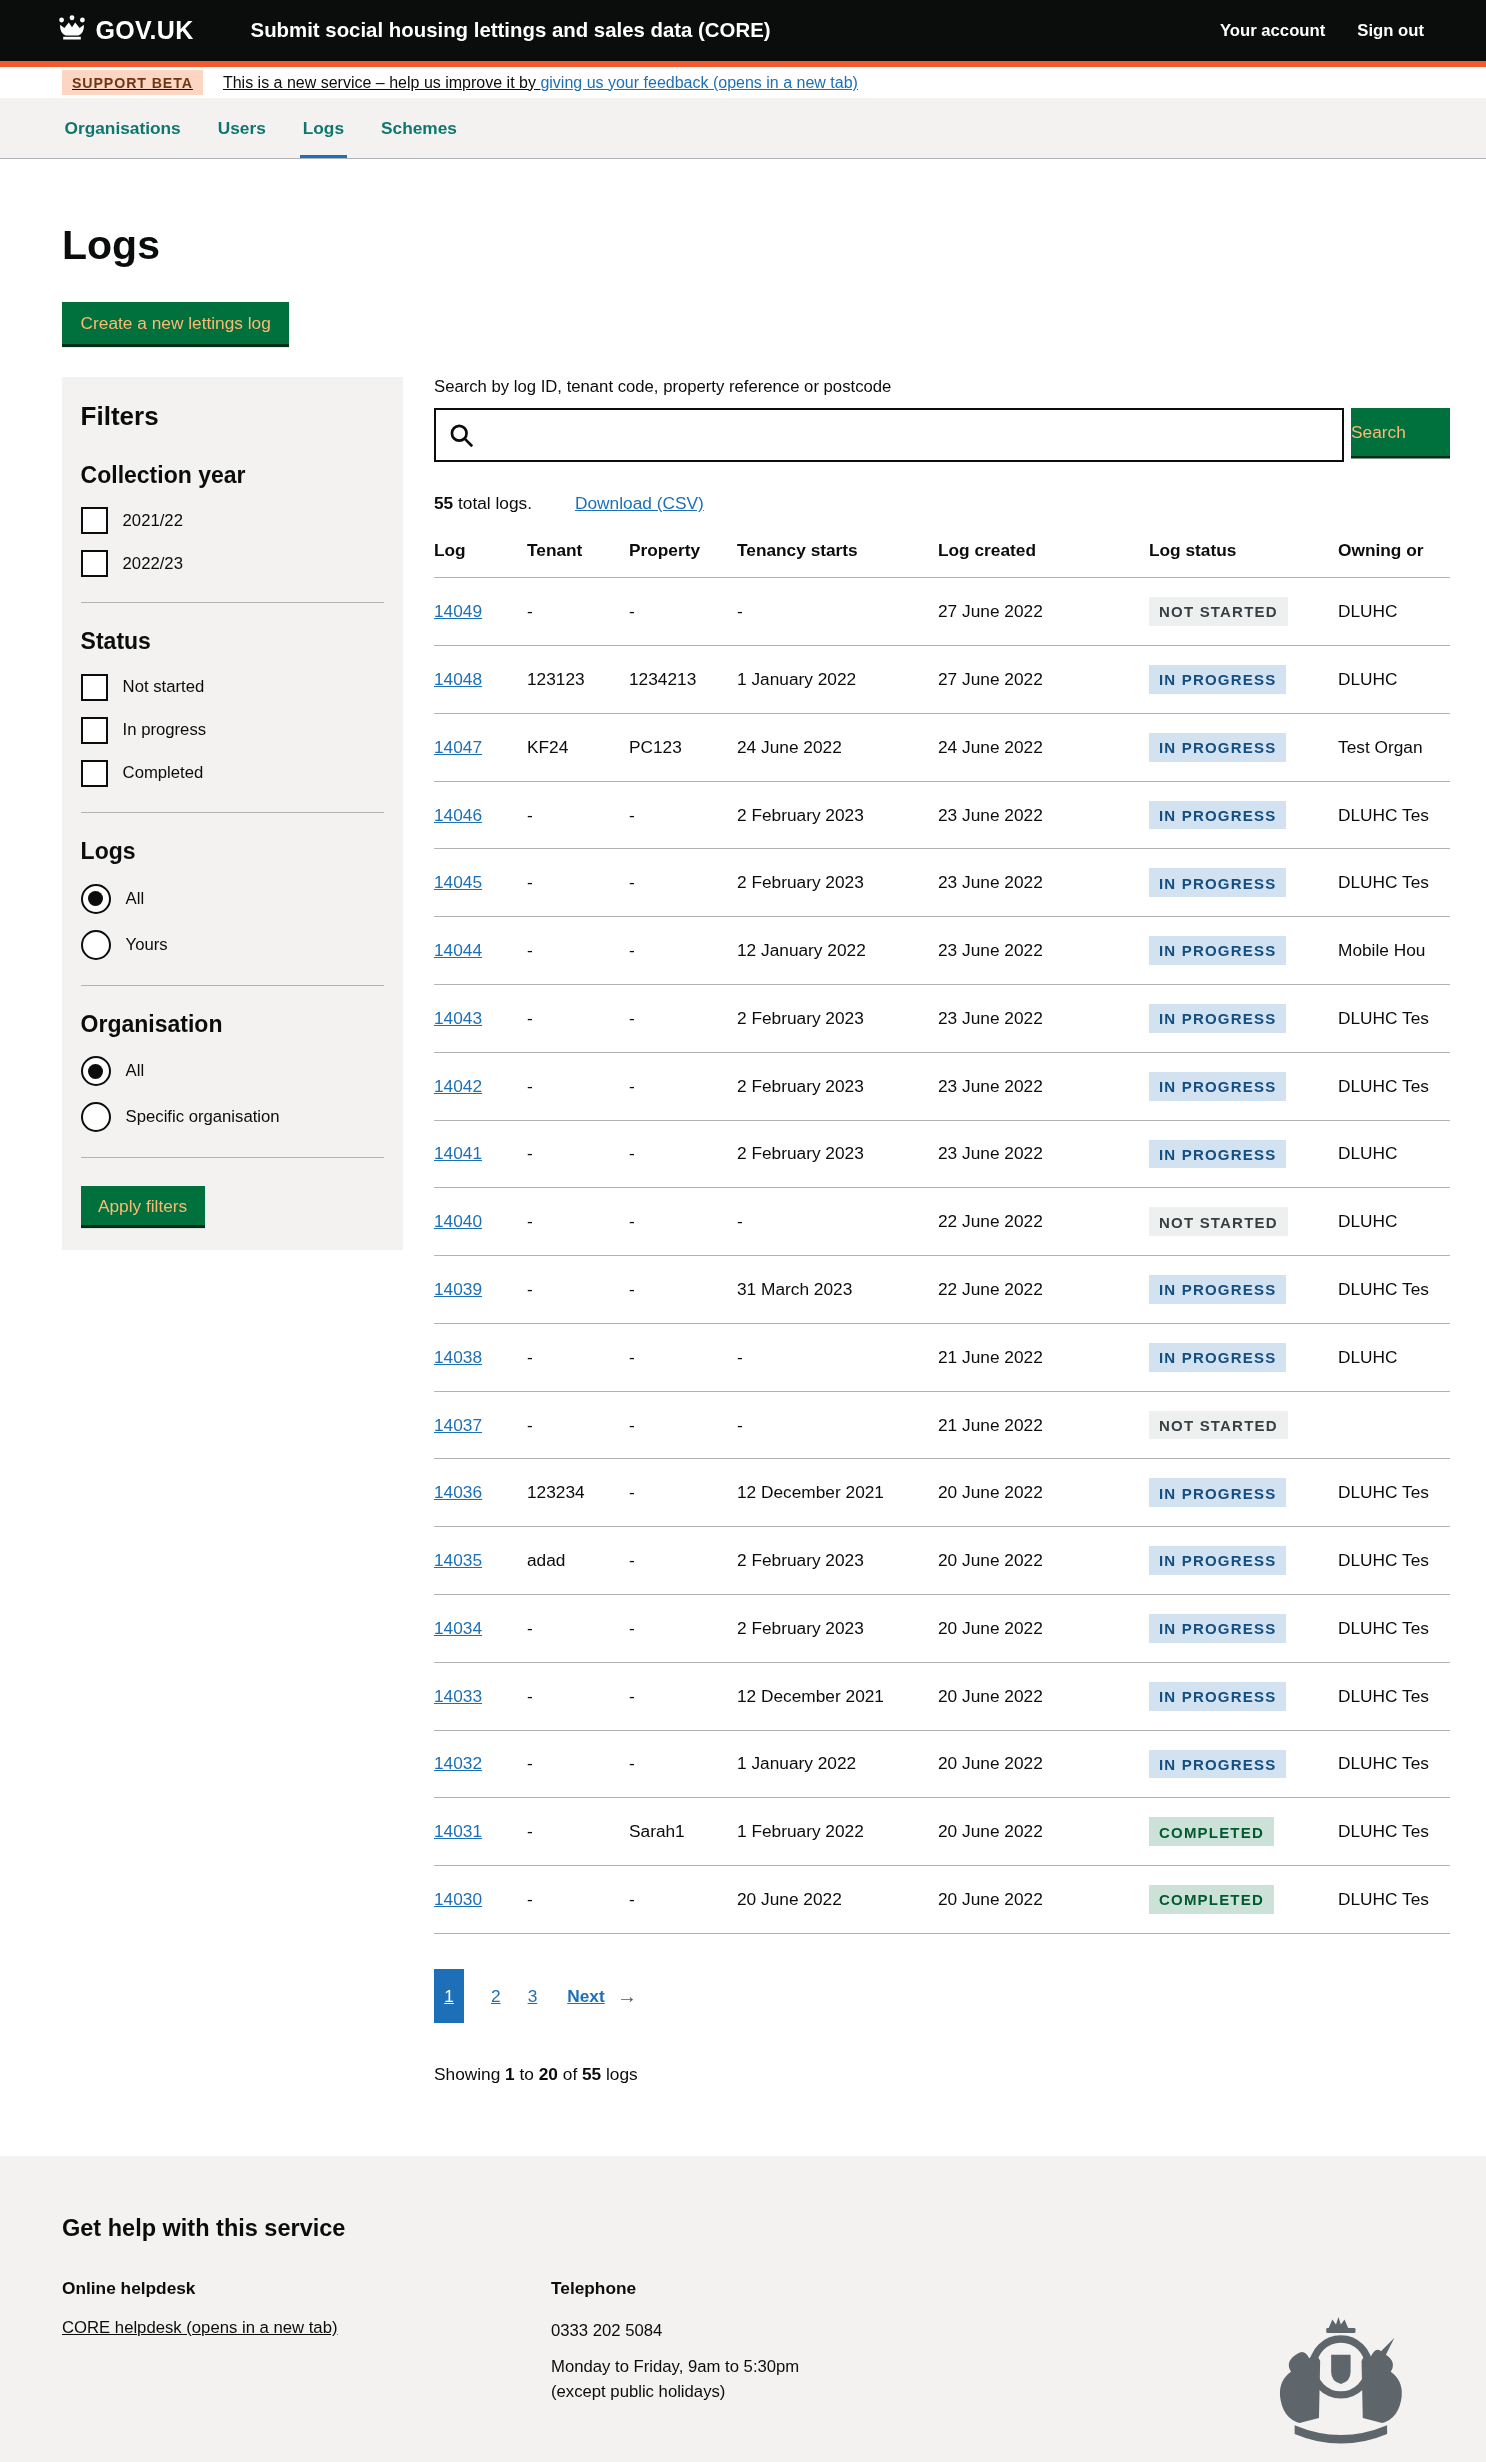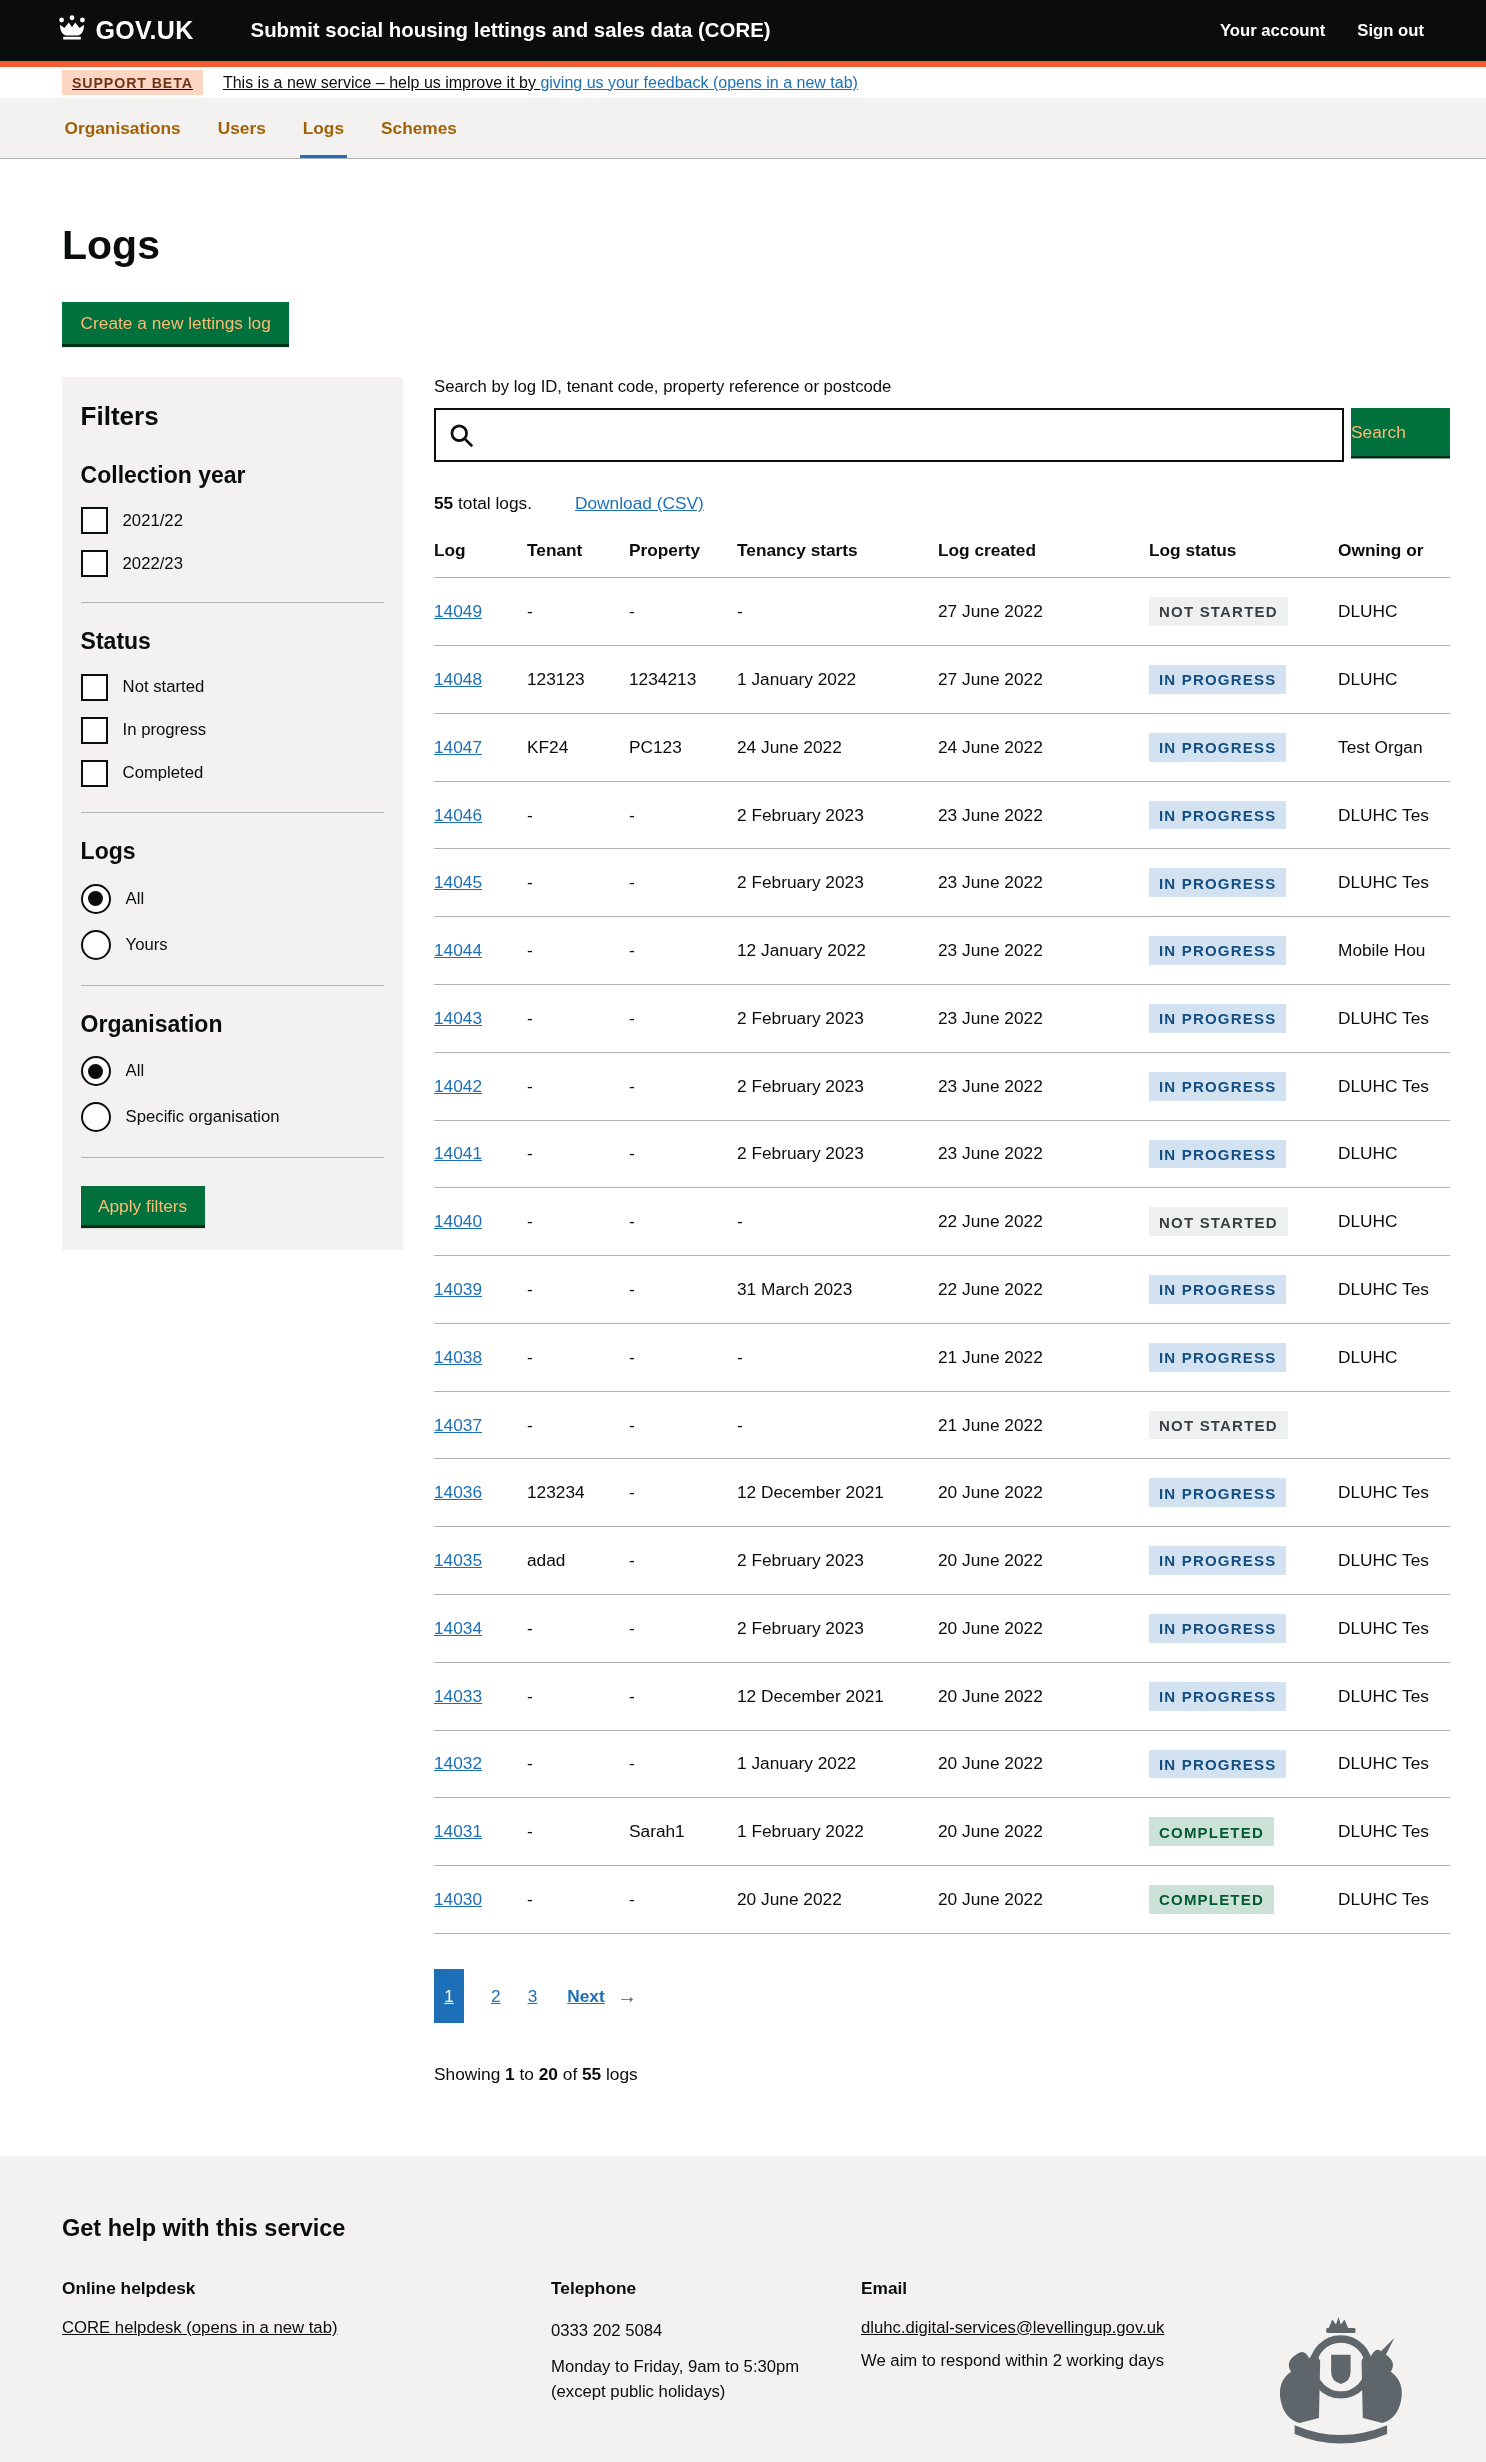--- a/index.html
+++ b/index.html
@@ -32,21 +32,21 @@
   }
   .phase-text { font-size:16px; }
   .phase-text a { color:#1d70b8; text-decoration:underline; }
 
   
   .primary-nav {
     background:#f3f2f1; border-bottom:1.2px solid #b1b4b6;
     padding:0 62px; display:flex; gap:32px;
   }
   .nav-link {
-    display:inline-block; color:#a16207; font-weight:bold; font-size:17.3px;
+    display:inline-block; color:#0f766e; font-weight:bold; font-size:17.3px;
     text-decoration:none; padding:20px 2.5px 16px; border-bottom:3.7px solid transparent;
   }
   .nav-link.active { border-bottom-color:#1d70b8; }
 
   
   .main { padding:0 62px; }
   h1.page-title { font-size:41px; font-weight:bold; margin:63px 0 0; }
   .btn-green {
     display:inline-block; background:#00703c; color:#fdba74; border:none;
     font-family:inherit; font-size:17.3px; padding:11px 18.6px 10px;
@@ -476,25 +476,20 @@
     <div class="fcol-1">
       <div class="fcol-title">Online helpdesk</div>
       <a class="footer-link">CORE helpdesk (opens in a new tab)</a>
     </div>
     <div class="fcol-2">
       <div class="fcol-title">Telephone</div>
       <div class="fcol-text">0333 202 5084</div>
       <div class="fcol-text" style="margin-top:11px;">Monday to Friday, 9am to 5:30pm</div>
       <div class="fcol-text">(except public holidays)</div>
     </div>
-    <div class="fcol-3">
-      <div class="fcol-title">Email</div>
-      <a class="footer-link">dluhc.digital-services@levellingup.gov.uk</a>
-      <div class="fcol-text" style="margin-top:10px;">We aim to respond within 2 working days</div>
-    </div>
   </div>
 
   <span class="crest">
     <svg width="146" height="146" viewBox="0 0 120 120" xmlns="http://www.w3.org/2000/svg" fill="#5f666b">
       <path d="M54 14 l3 -7 3 4 2 -6 2 6 3 -4 3 7 z"></path>
       <rect x="52" y="14" width="24" height="4" rx="1"></rect>
       <circle cx="64" cy="46" r="23" fill="none" stroke="#5f666b" stroke-width="6"></circle>
       <path d="M56 36 h16 v14 q0 8 -8 10 q-8 -2 -8 -10 z"></path>
       <path d="M30 92 Q16 88 14 70 Q13 57 23 50 Q18 42 27 36 Q34 30 38 39 Q43 32 47 41 L46 88 Z"></path>
       <path d="M98 92 Q112 88 114 70 Q115 57 105 50 Q110 42 101 36 L108 22 L97 33 Q92 29 88 39 Q85 32 81 41 L82 88 Z"></path>

